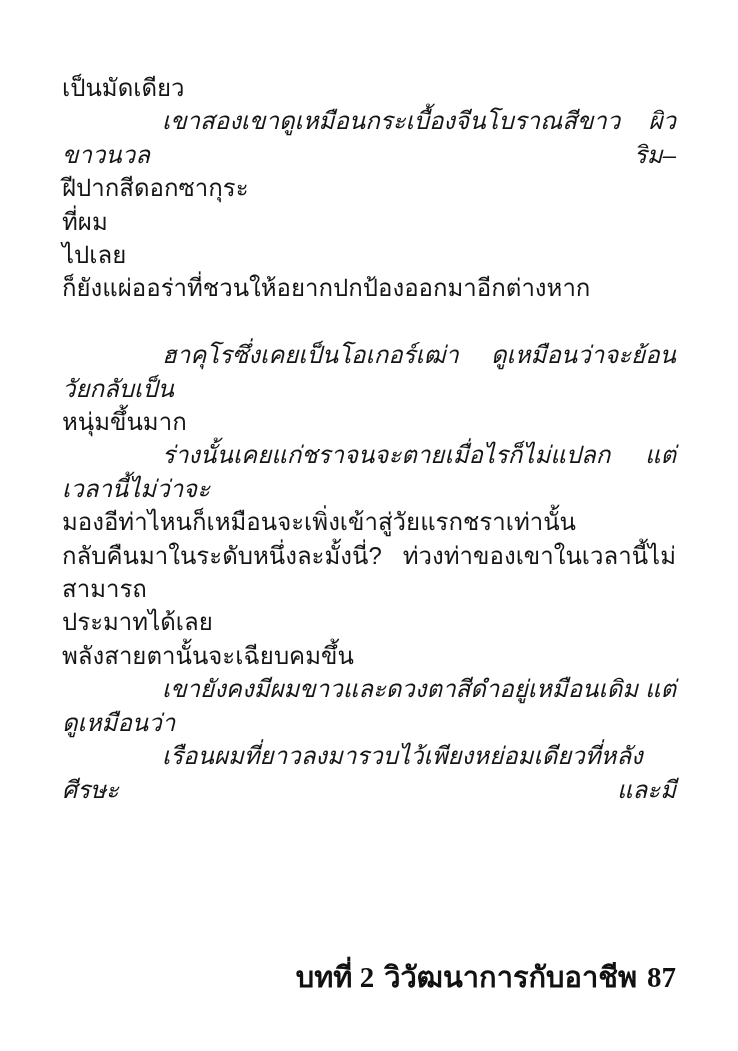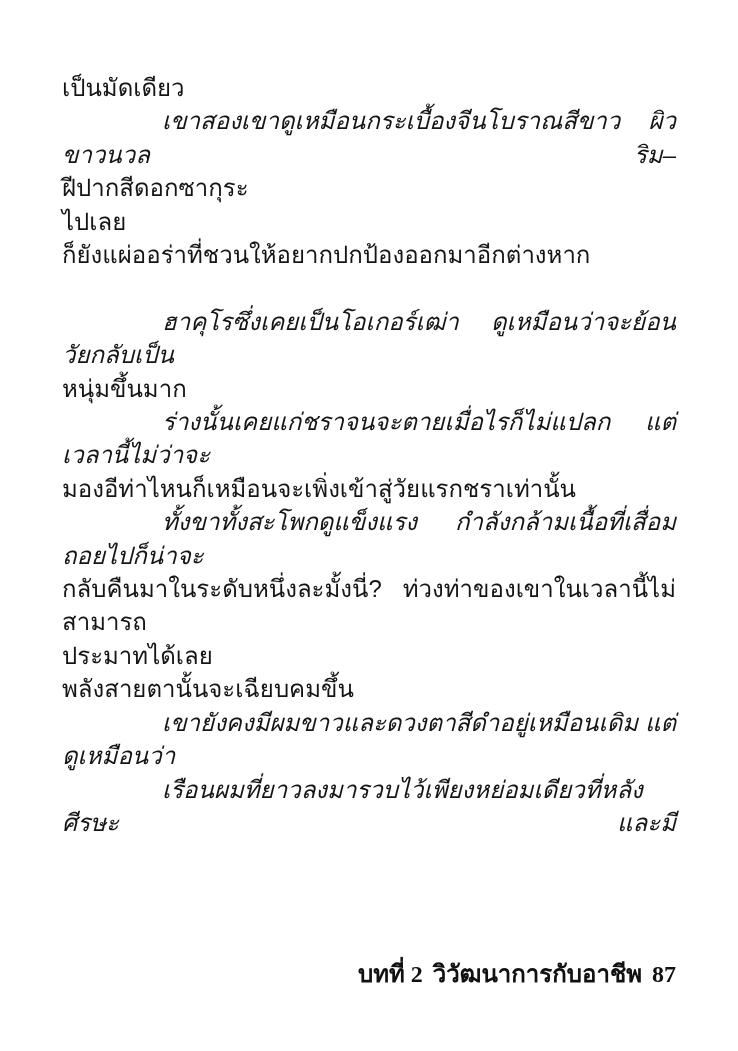--- a/index.html
+++ b/index.html
@@ -38,43 +38,43 @@
   }
   .line.spacer {
     height: 33.4px;
   }
   .footer {
     position: absolute;
     top: 954px;
     right: 62px;
     font-family: "Liberation Serif", "DejaVu Serif", serif;
     font-weight: bold;
-    font-size: 24px;
+    font-size: 29px;
     color: #111111;
     white-space: nowrap;
   }
   .footer .sep { display: inline-block; width: 10px; }
 </style>
 </head>
 <body>
 
 <div class="page">
 
   <div class="content">
       <div class="line">เป็นมัดเดียว</div>
       <div class="line indent justify">เขาสองเขาดูเหมือนกระเบื้องจีนโบราณสีขาว ผิวขาวนวล ริม–</div>
       <div class="line">ฝีปากสีดอกซากุระ</div>
+      <div class="line">ที่ผม</div>
       <div class="line">ไปเลย</div>
       <div class="line">ก็ยังแผ่ออร่าที่ชวนให้อยากปกป้องออกมาอีกต่างหาก</div>
       <div class="line spacer"></div>
       <div class="line indent justify">ฮาคุโรซึ่งเคยเป็นโอเกอร์เฒ่า ดูเหมือนว่าจะย้อนวัยกลับเป็น</div>
       <div class="line">หนุ่มขึ้นมาก</div>
       <div class="line indent justify">ร่างนั้นเคยแก่ชราจนจะตายเมื่อไรก็ไม่แปลก แต่เวลานี้ไม่ว่าจะ</div>
       <div class="line">มองอีท่าไหนก็เหมือนจะเพิ่งเข้าสู่วัยแรกชราเท่านั้น</div>
-      <div class="line indent justify">ทั้งขาทั้งสะโพกดูแข็งแรง กำลังกล้ามเนื้อที่เสื่อมถอยไปก็น่าจะ</div>
       <div class="line justify">กลับคืนมาในระดับหนึ่งละมั้งนี่? ท่วงท่าของเขาในเวลานี้ไม่สามารถ</div>
       <div class="line">ประมาทได้เลย</div>
       <div class="line">พลังสายตานั้นจะเฉียบคมขึ้น</div>
       <div class="line indent justify">เขายังคงมีผมขาวและดวงตาสีดำอยู่เหมือนเดิม แต่ดูเหมือนว่า</div>
       <div class="line indent justify">เรือนผมที่ยาวลงมารวบไว้เพียงหย่อมเดียวที่หลังศีรษะ และมี</div>
     </div>
 
   <div class="footer">
     <span>บทที่ 2</span><span class="sep"></span><span>วิวัฒนาการกับอาชีพ</span><span class="sep"></span><span>87</span>
   </div>

